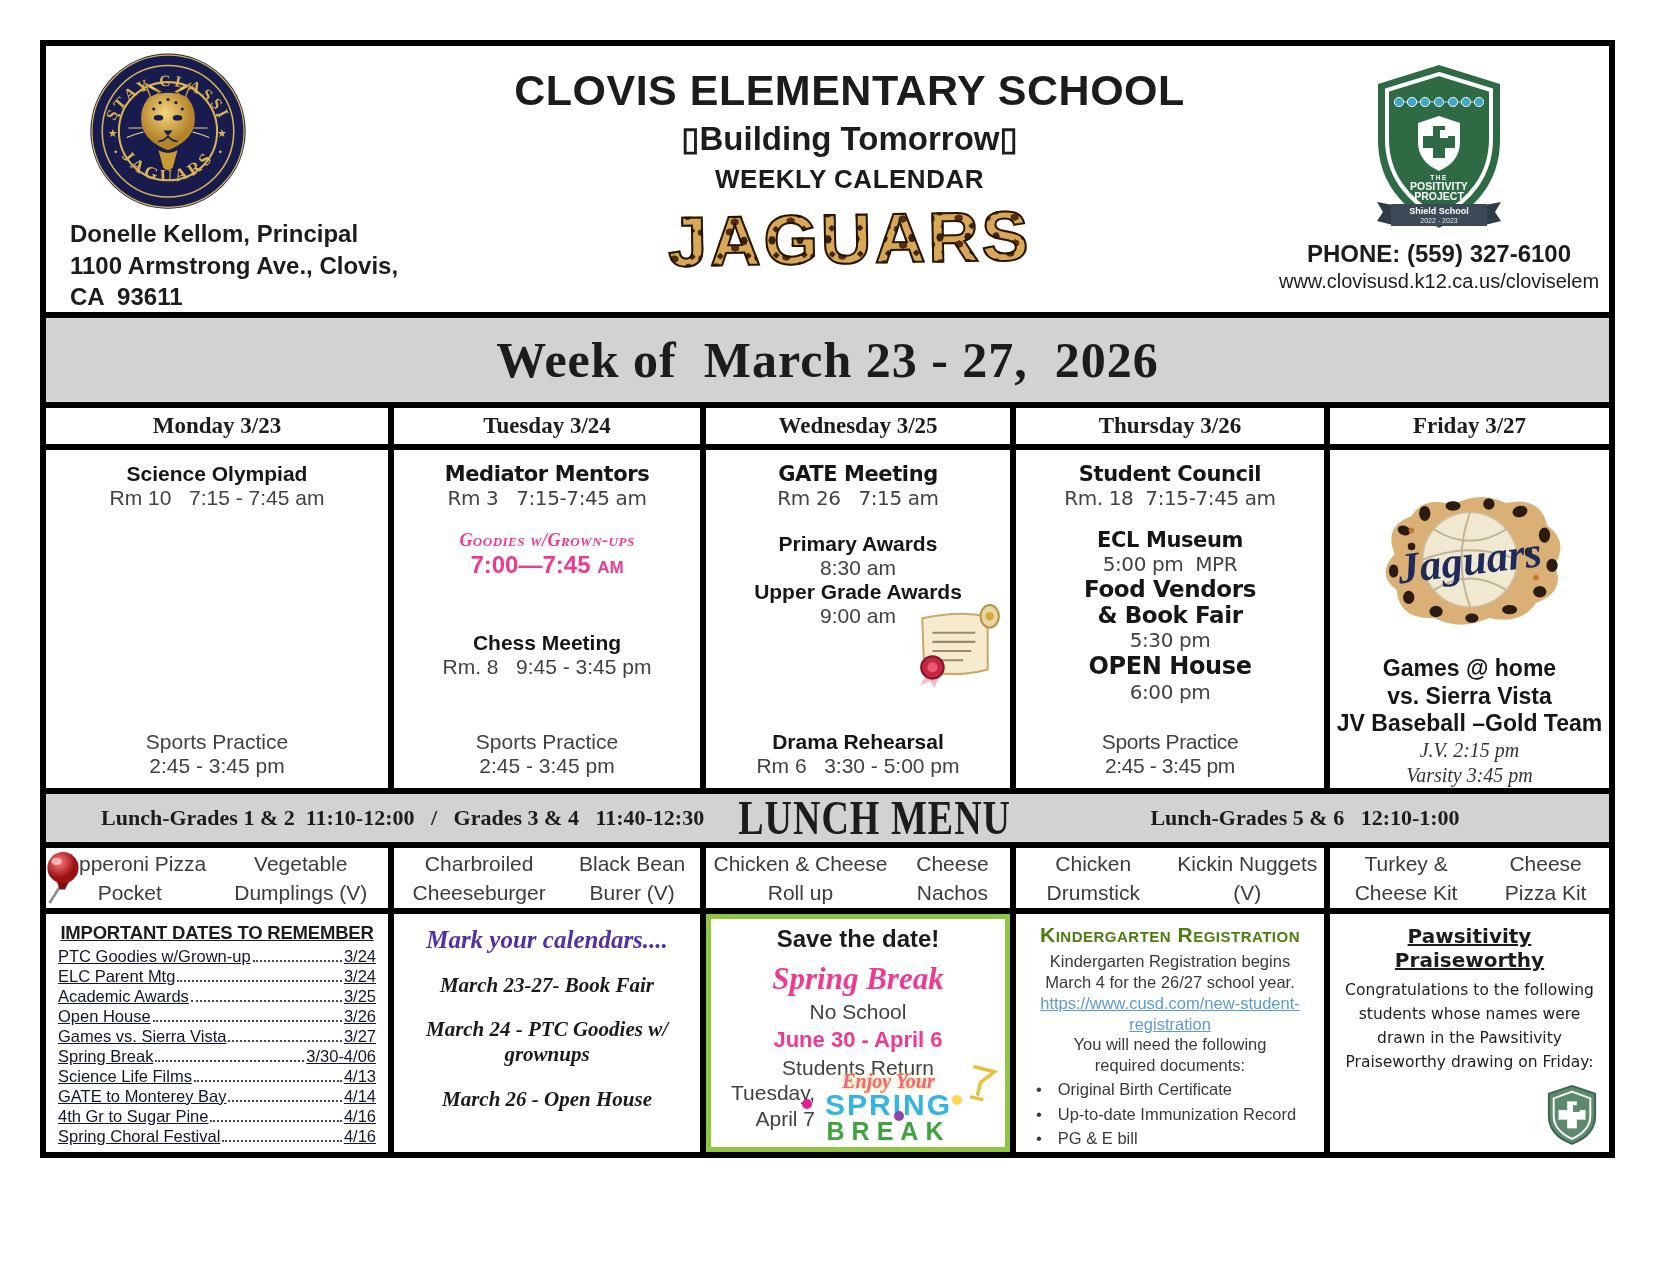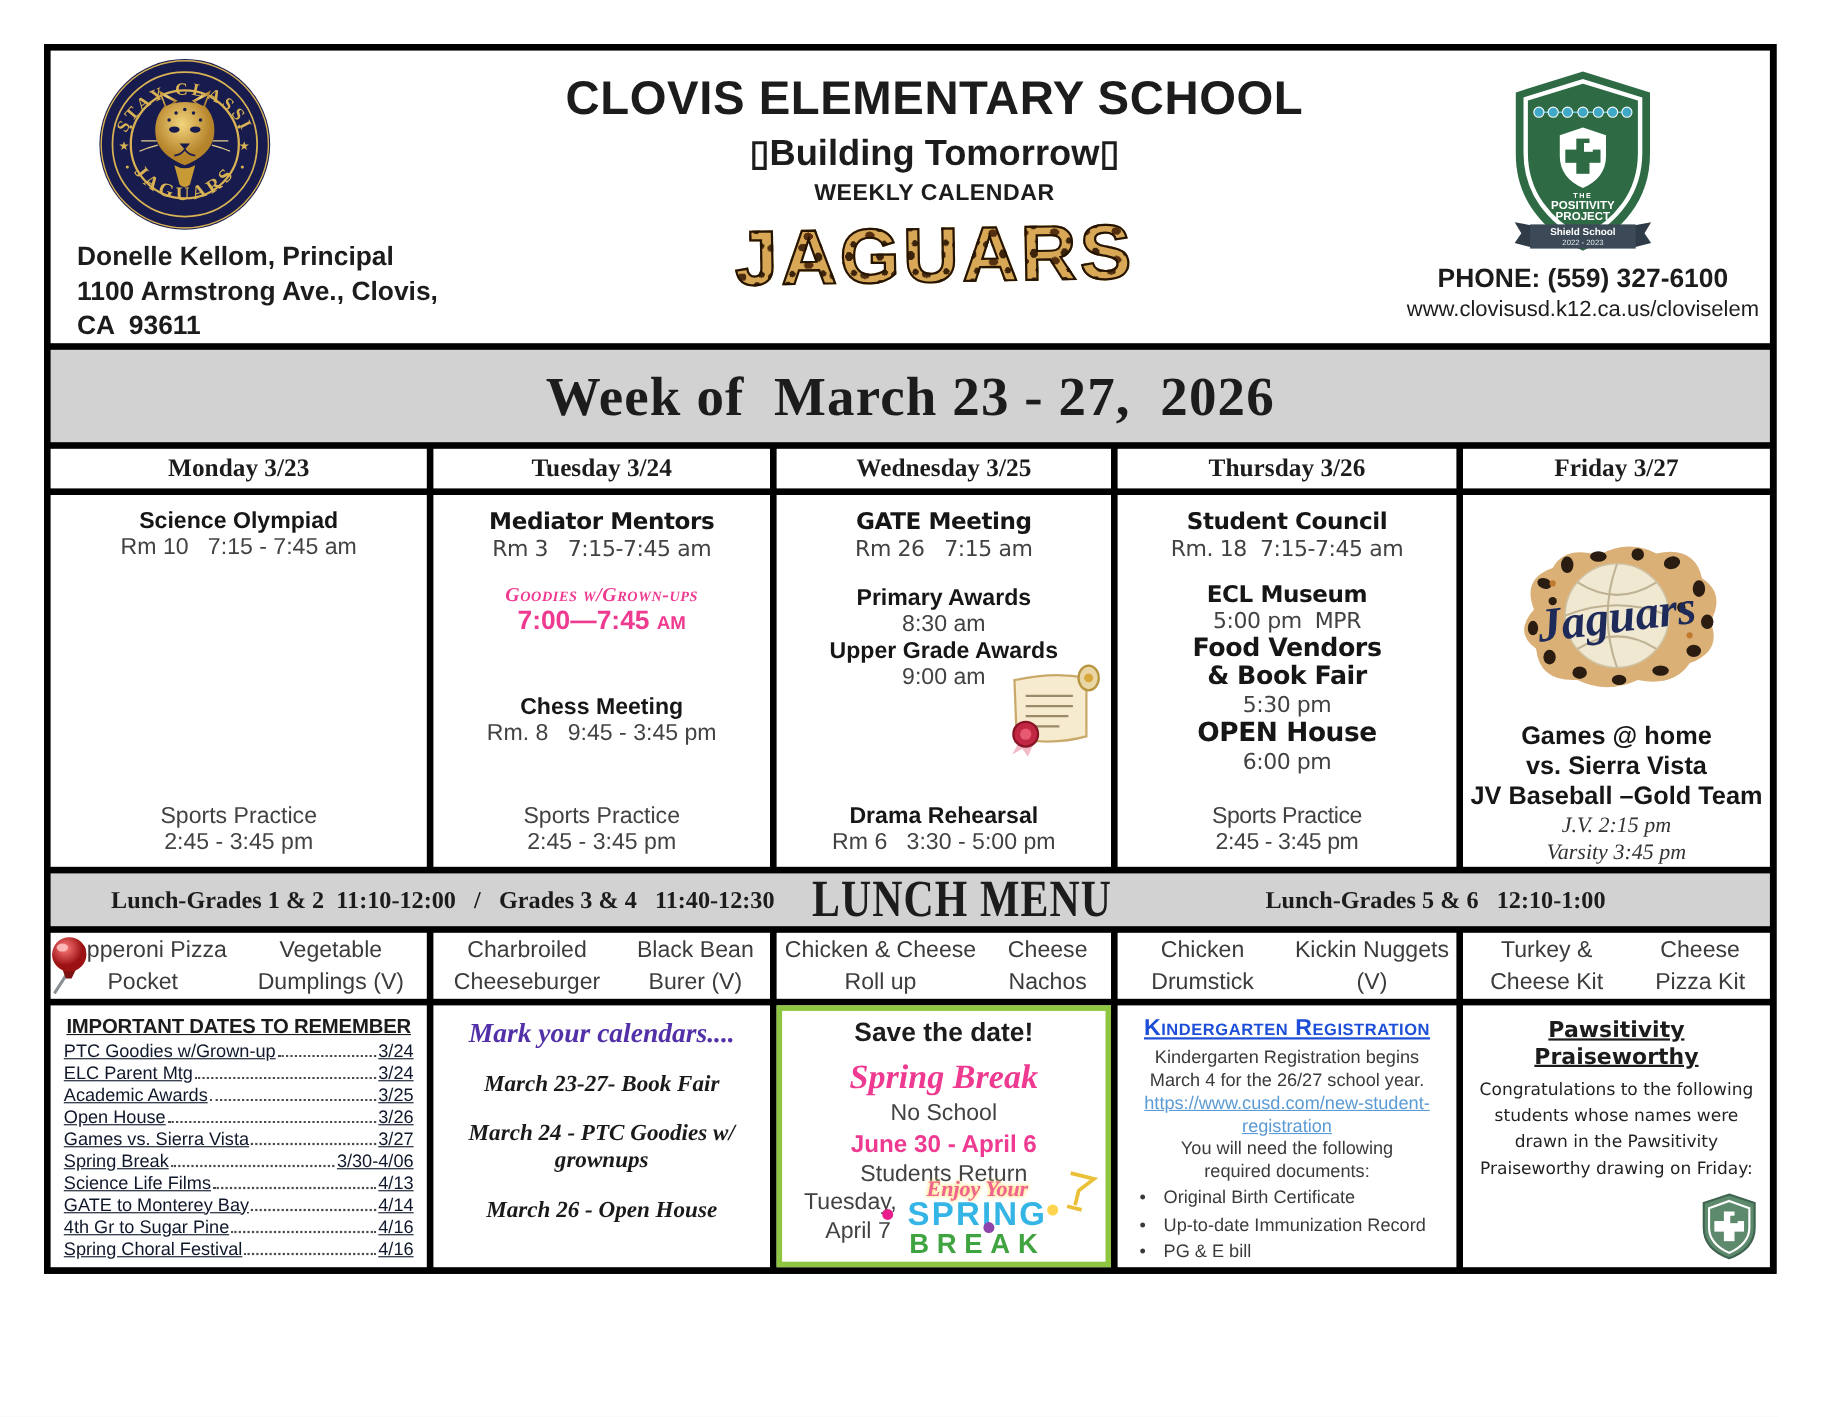--- a/index.html
+++ b/index.html
@@ -14,21 +14,21 @@
   .pre{white-space:pre-wrap;}
 
   
   .header-row{display:flex;padding:6px 10px 0 10px;}
   .hdr-left{width:350px;display:flex;flex-direction:column;padding-left:14px;}
   .hdr-center{flex:1;text-align:center;padding-top:14px;}
   .hdr-right{width:320px;display:flex;flex-direction:column;align-items:center;padding-top:10px;}
   .principal-block{margin-top:8px;font-weight:bold;font-size:24px;line-height:1.3;}
   .school-name{font-size:43px;font-weight:bold;letter-spacing:0.5px;}
   .motto{font-size:33px;font-weight:bold;margin-top:4px;}
-  .weekly-cal{font-size:21px;font-weight:bold;margin-top:6px;letter-spacing:0.5px;}
+  .weekly-cal{font-size:26px;font-weight:bold;margin-top:6px;letter-spacing:0.5px;}
   .jaguars-wordmark{display:inline-block;margin-top:4px;font-size:70px;font-weight:bold;letter-spacing:3px;
         color:#b3832f;font-family:"Liberation Sans",sans-serif;transform:rotate(-1deg);}
   @supports ((-webkit-background-clip:text) or (background-clip:text)){
     .jaguars-wordmark{
       background:
         radial-gradient(ellipse 6px 5px at 6px 5px,#4a2c10 70%,transparent 72%),
         radial-gradient(ellipse 5px 6px at 20px 14px,#3c230c 70%,transparent 72%),
         radial-gradient(ellipse 6px 5px at 11px 21px,#552f10 70%,transparent 72%),
         radial-gradient(ellipse 4px 4px at 24px 3px,#3c230c 70%,transparent 72%),
         #d9a856;
@@ -85,36 +85,36 @@
   .myc-title{color:#5231a8;font-family:"Liberation Serif",serif;font-style:italic;font-weight:bold;
         font-size:25px;margin-top:4px;}
   .myc-line{font-family:"Liberation Serif",serif;font-style:italic;font-weight:600;font-size:21px;
         margin-top:19px;line-height:1.2;color:#1a1a1a;}
 
   .save-cell{border:5px solid #8fc641;padding:4px 8px;}
   .std-title{font-weight:bold;font-size:24px;margin-top:2px;}
   .std-spring{color:#ee3a90;font-family:"Liberation Serif",serif;font-style:italic;font-weight:bold;font-size:31px;margin-top:8px;}
   .std-line{font-size:21px;color:#424242;margin-top:3px;}
   .std-dates{color:#ee3a90;font-weight:bold;font-size:22px;margin-top:3px;}
-  .std-left{align-self:flex-start;text-align:center;font-size:21px;color:#424242;margin-left:12px;line-height:1.25;}
+  .std-left{align-self:flex-start;text-align:right;font-size:21px;color:#424242;margin-left:12px;line-height:1.25;}
   .save-cell{display:flex;flex-direction:column;align-items:center;}
   .spring-clip{position:absolute;right:4px;bottom:2px;width:225px;height:74px;text-align:center;}
   .sc-enjoy{font-family:"Liberation Serif",serif;font-style:italic;font-weight:bold;font-size:20px;
         color:#f06292;text-shadow:0 0 5px #ffe278,0 0 2px #ffd24d;line-height:1;}
   .sc-spring{font-weight:bold;font-size:30px;color:#35b5e5;letter-spacing:2px;line-height:0.95;}
   .sc-break{font-weight:bold;font-size:25px;color:#3fa43f;letter-spacing:7px;line-height:0.95;}
   .fl{position:absolute;width:10px;height:10px;border-radius:50%;}
   .fl1{background:#e91e8c;left:26px;top:28px;}
   .fl2{background:#8e44ad;left:118px;top:40px;}
   .fl3{background:#ffd54f;left:176px;top:24px;}
   .sc-glass{position:absolute;right:6px;top:-6px;transform:rotate(14deg);}
 
   .kind-cell{font-size:16.5px;line-height:1.27;color:#3a3a3a;padding:8px 12px;}
-  .kind-title{font-weight:bold;font-size:21px;font-variant:small-caps;text-decoration:underline;
-        color:#1d4ed8;letter-spacing:0.5px;margin-bottom:2px;}
+  .kind-title{font-weight:bold;font-size:21px;font-variant:small-caps;
+        color:#4d7c0f;letter-spacing:0.5px;margin-bottom:2px;}
   .kind-link{color:#5b9bd5;text-decoration:underline;overflow-wrap:anywhere;cursor:pointer;}
   .kind-bullets{text-align:left;margin:2px 0 0 2px;padding:0;list-style:none;}
   .kind-bullets li{display:flex;line-height:1.3;margin-top:3px;}
   .kind-bullets li::before{content:"•";margin:0 16px 0 6px;}
 
   .paws-cell{padding:8px 12px;}
   .paws-title{font-family:"DejaVu Sans",sans-serif;font-weight:bold;font-size:20px;
         text-decoration:underline;margin-top:2px;}
   .paws-body{font-family:"DejaVu Sans",sans-serif;font-size:15.5px;line-height:1.55;margin-top:6px;color:#222;}
   .paws-shield{position:absolute;right:10px;bottom:6px;width:54px;}

